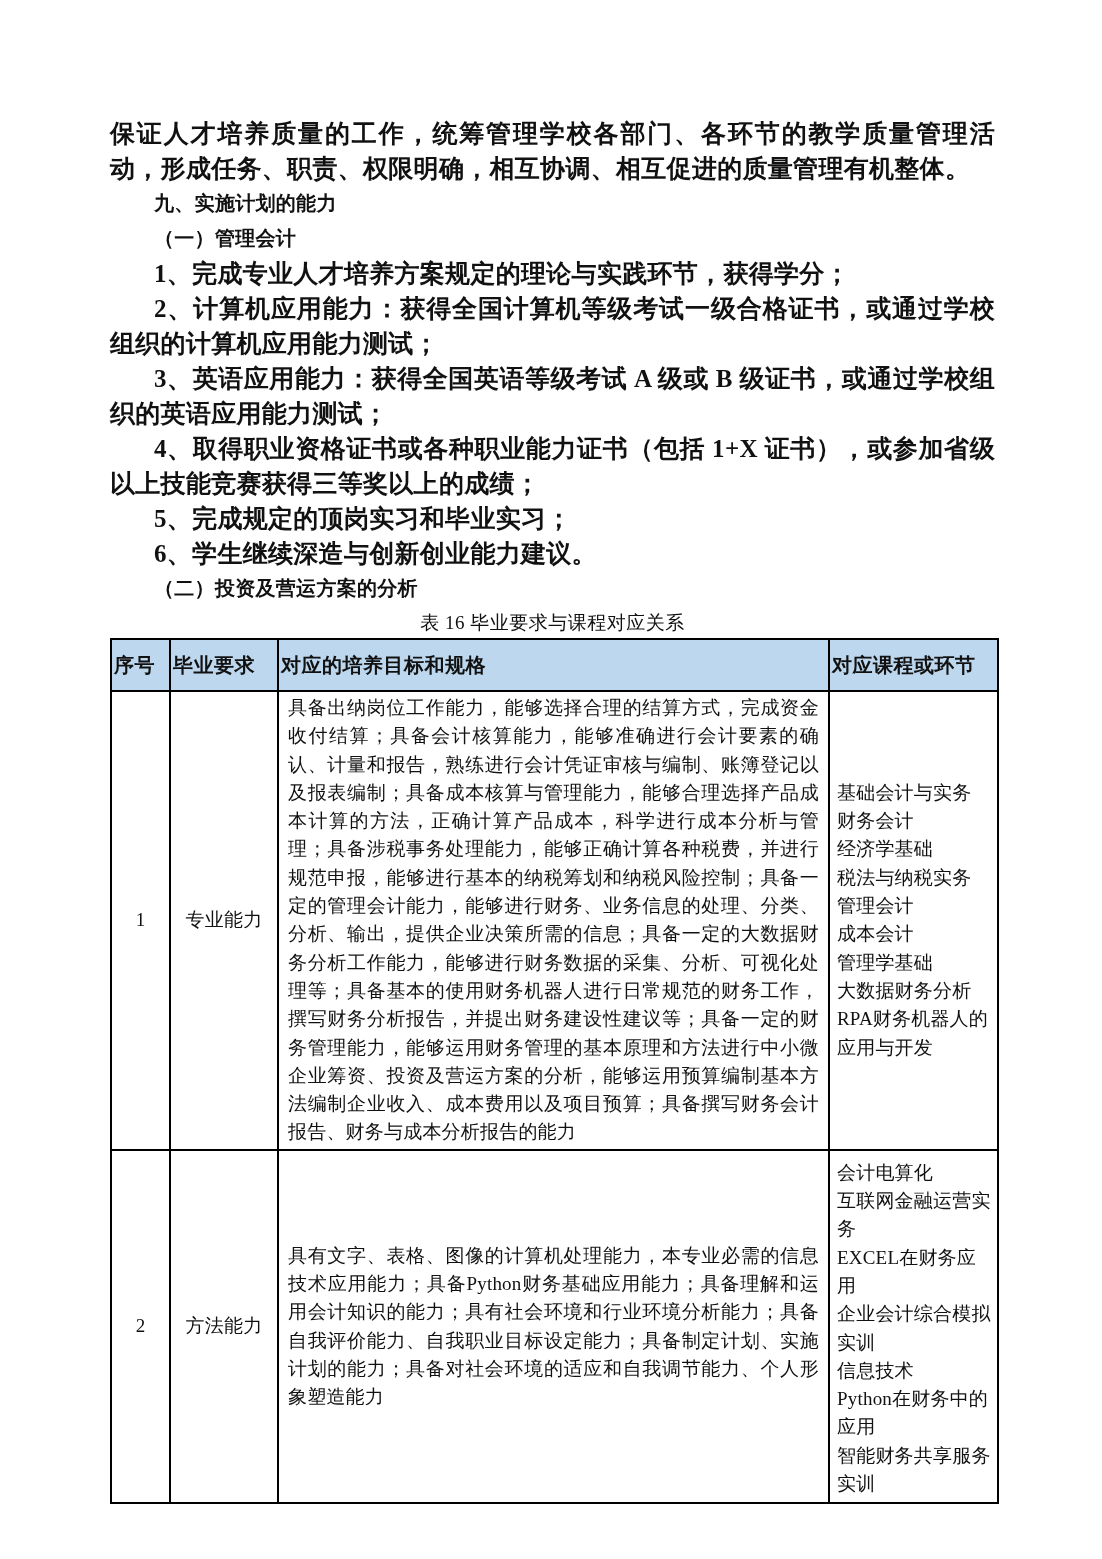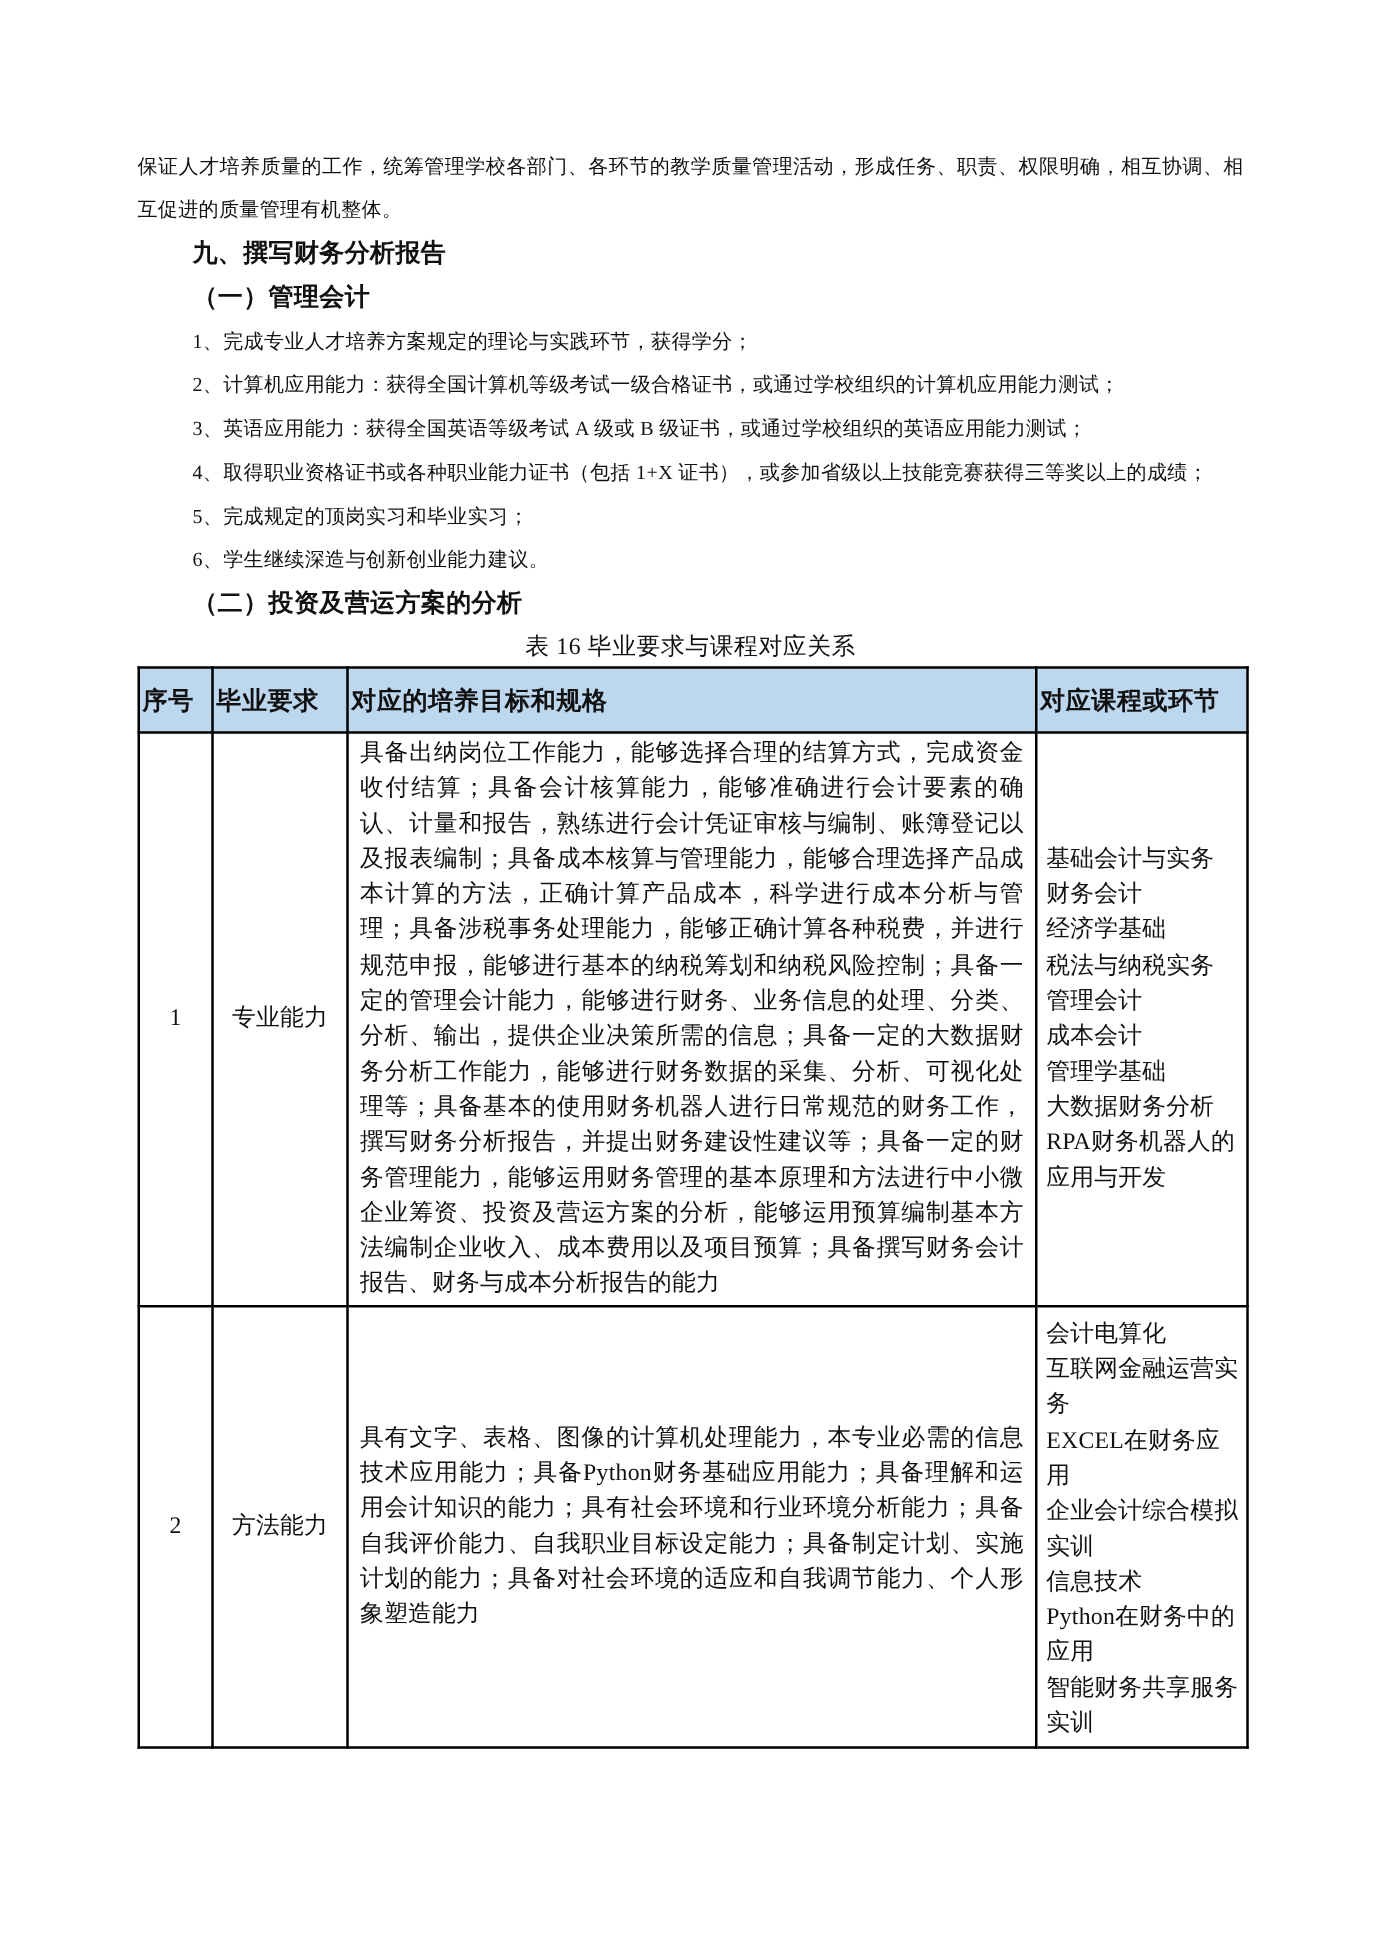--- a/index.html
+++ b/index.html
@@ -10,24 +10,25 @@
     position:relative;
     overflow:hidden;
   }
   .doc{
     box-sizing:border-box;
     width:1102px;height:1559px;
     padding:116px 107px 0 110px;
   }
   .para{
     margin:0;
-    font-size:16px;
+    font-size:25px;
     line-height:35px;
     text-align:justify;
     letter-spacing:0.3px;
+    font-weight:bold;
   }
   .indent{text-indent:44px;}
   .heading{
     margin:0;
     font-size:20px;
     line-height:35px;
     font-weight:bold;
     text-indent:44px;
     letter-spacing:0.3px;
   }
@@ -86,21 +87,21 @@
   tr.row-2{height:315px;}
   tr.row-2 td.cell-courses{vertical-align:top;padding-top:8px;}
 </style>
 </head>
 <body>
 
 <div class="doc">
 
   <p class="para">保证人才培养质量的工作，统筹管理学校各部门、各环节的教学质量管理活动，形成任务、职责、权限明确，相互协调、相互促进的质量管理有机整体。</p>
 
-  <p class="heading">九、撰写财务分析报告</p>
+  <p class="heading">九、实施计划的能力</p>
 
   <p class="heading">（一）管理会计</p>
 
   <p class="para indent">1、完成专业人才培养方案规定的理论与实践环节，获得学分；</p>
   <p class="para indent">2、计算机应用能力：获得全国计算机等级考试一级合格证书，或通过学校组织的计算机应用能力测试；</p>
   <p class="para indent">3、英语应用能力：获得全国英语等级考试 A 级或 B 级证书，或通过学校组织的英语应用能力测试；</p>
   <p class="para indent">4、取得职业资格证书或各种职业能力证书（包括 1+X 证书），或参加省级以上技能竞赛获得三等奖以上的成绩；</p>
   <p class="para indent">5、完成规定的顶岗实习和毕业实习；</p>
   <p class="para indent">6、学生继续深造与创新创业能力建议。</p>
 

